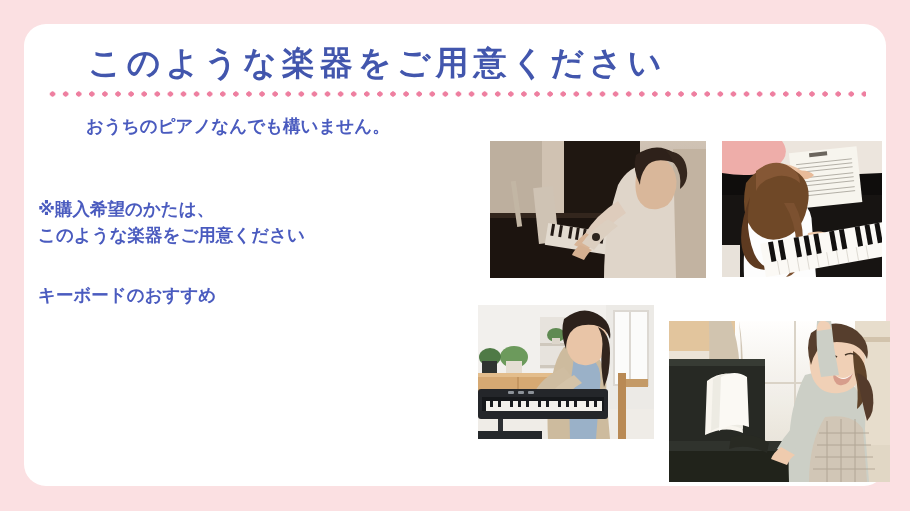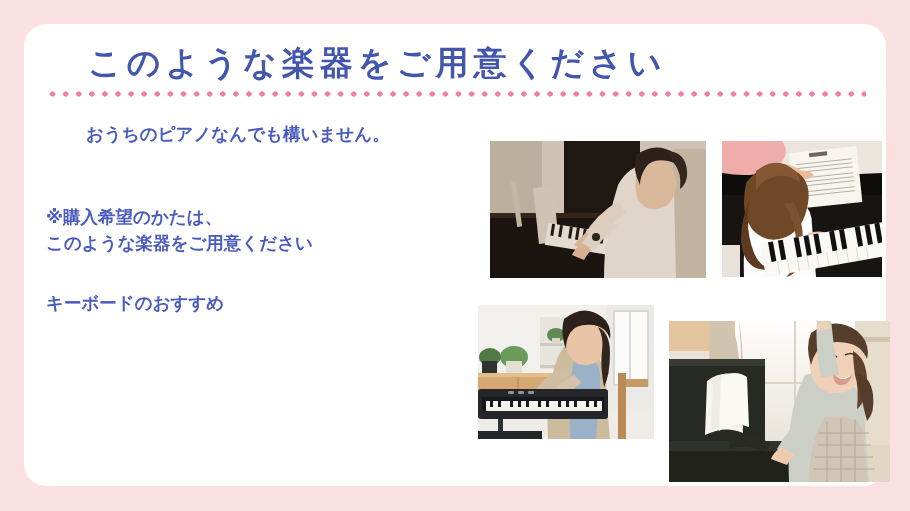--- a/index.html
+++ b/index.html
@@ -67,21 +67,21 @@
     width: 420px;
   }
   .text-line {
     color: #4a5bbf;
     font-weight: bold;
     font-size: 17.5px;
     line-height: 26px;
     white-space: nowrap;
   }
   .blk {
-    margin: 12px;
+    margin: 4px;
     padding: 0;
   }
   .blk-1 { margin-left: 52px; }
   .blk-2 { margin-left: 70px; margin-top: 33px; }
   .blk-3 { margin-top: 57px; text-align: center; }
   .blk-3 .text-line { text-align: left; }
   .blk-4 { margin-top: 34px; text-align: left; }
 
   
   .photo {

